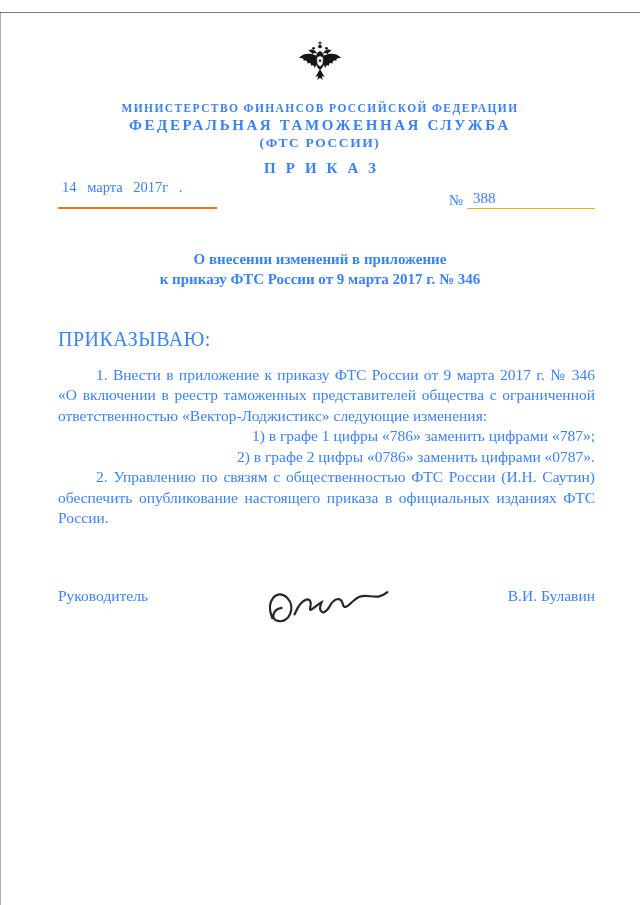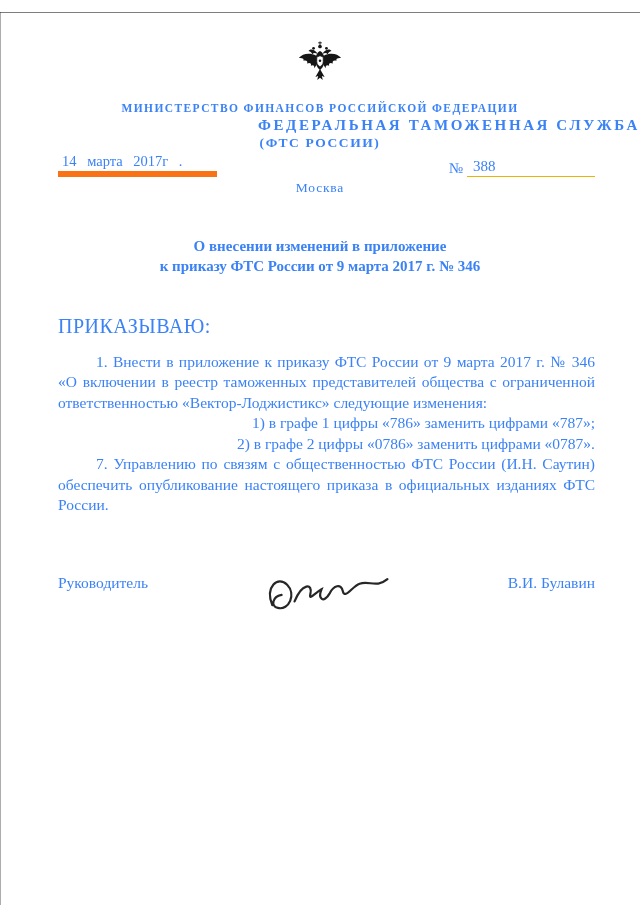--- a/index.html
+++ b/index.html
@@ -47,21 +47,20 @@
     font-size: 11.5px;
     letter-spacing: 1.4px;
     white-space: nowrap;
   }
   .agency {
     margin-top: 3px;
     font-weight: bold;
     font-size: 15px;
     letter-spacing: 2.6px;
     white-space: nowrap;
-    text-align: right;
   }
   .agency-short {
     margin-top: 1px;
     font-weight: bold;
     font-size: 13.5px;
     letter-spacing: 1.6px;
   }
   .doc-type {
     margin-top: 9px;
     font-weight: bold;
@@ -71,22 +70,22 @@
   }
 
   .meta-row {
     margin: 2px 45px 0 58px;
     display: flex;
     justify-content: space-between;
     align-items: flex-end;
     font-size: 14.5px;
   }
   .date-field {
-    border-bottom: 6px solid #f97316;
-    padding: 0 10px 1px 4px;
+    border-bottom: 2px solid #f97316;
+    padding: 0 10px 11px 4px;
     min-width: 145px;
     word-spacing: 7px;
     white-space: nowrap;
   }
   .number-field {
     display: flex;
     align-items: flex-end;
     white-space: nowrap;
   }
   .number-label {
@@ -172,43 +171,43 @@
           <path d="M58 32 C72 25 88 27 96 37 C88 36 84 39 86 43 C80 41 76 44 78 49 C72 46 68 49 70 54 C65 51 61 54 63 59 C59 55 56 51 56 45 Z"></path>
           <path d="M50 61 L40 78 L46 76 L44 85 L50 80 L56 85 L54 76 L60 78 Z"></path>
           <path d="M50 32 L57 35 L57 45 C57 51 53 54 50 56 C47 54 43 51 43 45 L43 35 Z" fill="#ffffff" stroke="#161616" stroke-width="1.6"></path>
           <circle cx="50" cy="43" r="2.8"></circle>
         </g>
       </svg>
     </span>
     <div class="ministry">МИНИСТЕРСТВО ФИНАНСОВ РОССИЙСКОЙ ФЕДЕРАЦИИ</div>
     <div class="agency">ФЕДЕРАЛЬНАЯ ТАМОЖЕННАЯ СЛУЖБА</div>
     <div class="agency-short">(ФТС РОССИИ)</div>
+    <div class="doc-type">ПРИКАЗ</div>
   </header>
 
   <div class="meta-row">
     <span class="date-field">14 марта 2017г .</span>
     <span class="number-field">
       <span class="number-label">№</span>
       <span class="number-value">388</span>
     </span>
   </div>
-  <div class="city">Москва</div>
 
   <div class="doc-title">
     <div>О внесении изменений в приложение</div>
     <div>к приказу ФТС России от 9 марта 2017 г. № 346</div>
   </div>
 
   <div class="order-word">ПРИКАЗЫВАЮ:</div>
 
   <div class="body-text">
     <p class="para">1. Внести в приложение к приказу ФТС России от 9 марта 2017 г. № 346 «О включении в реестр таможенных представителей общества с ограниченной ответственностью «Вектор-Лоджистикс» следующие изменения:</p>
     <p class="para item">1) в графе 1 цифры «786» заменить цифрами «787»;</p>
     <p class="para item">2) в графе 2 цифры «0786» заменить цифрами «0787».</p>
-    <p class="para">7. Управлению по связям с общественностью ФТС России (И.Н. Саутин) обеспечить опубликование настоящего приказа в официальных изданиях ФТС России.</p>
+    <p class="para">2. Управлению по связям с общественностью ФТС России (И.Н. Саутин) обеспечить опубликование настоящего приказа в официальных изданиях ФТС России.</p>
   </div>
 
   <div class="signature-row">
     <span class="sig-position">Руководитель</span>
     <span class="sig-mark">
       <svg viewBox="0 0 140 60" width="130" height="56" aria-hidden="true">
         <path d="M10 42 C2 22 16 10 26 20 C36 30 28 48 16 45 C8 43 10 33 20 31
                  M34 38 C42 18 54 18 51 30 C49 38 57 28 63 25 C59 35 65 41 72 29
                  C76 21 84 18 86 27 C88 36 96 22 104 19 C114 15 122 24 134 14" fill="none" stroke="#272727" stroke-width="2.4" stroke-linecap="round"></path>
       </svg>

